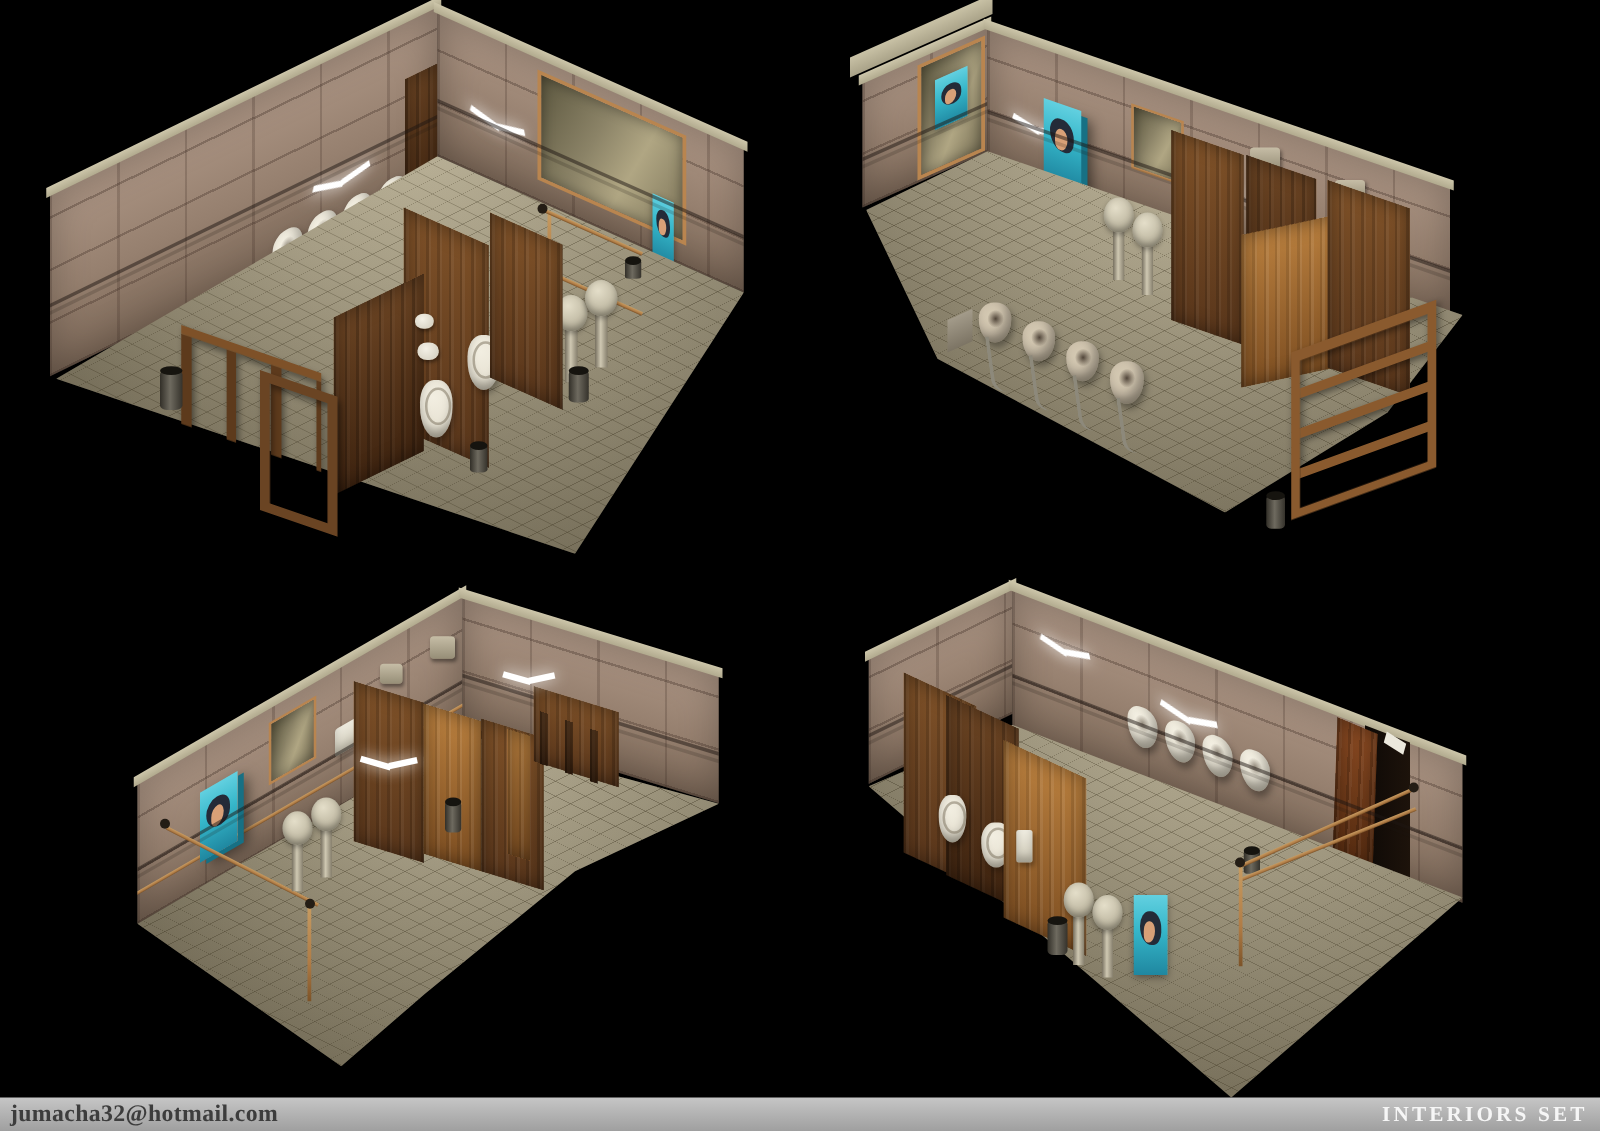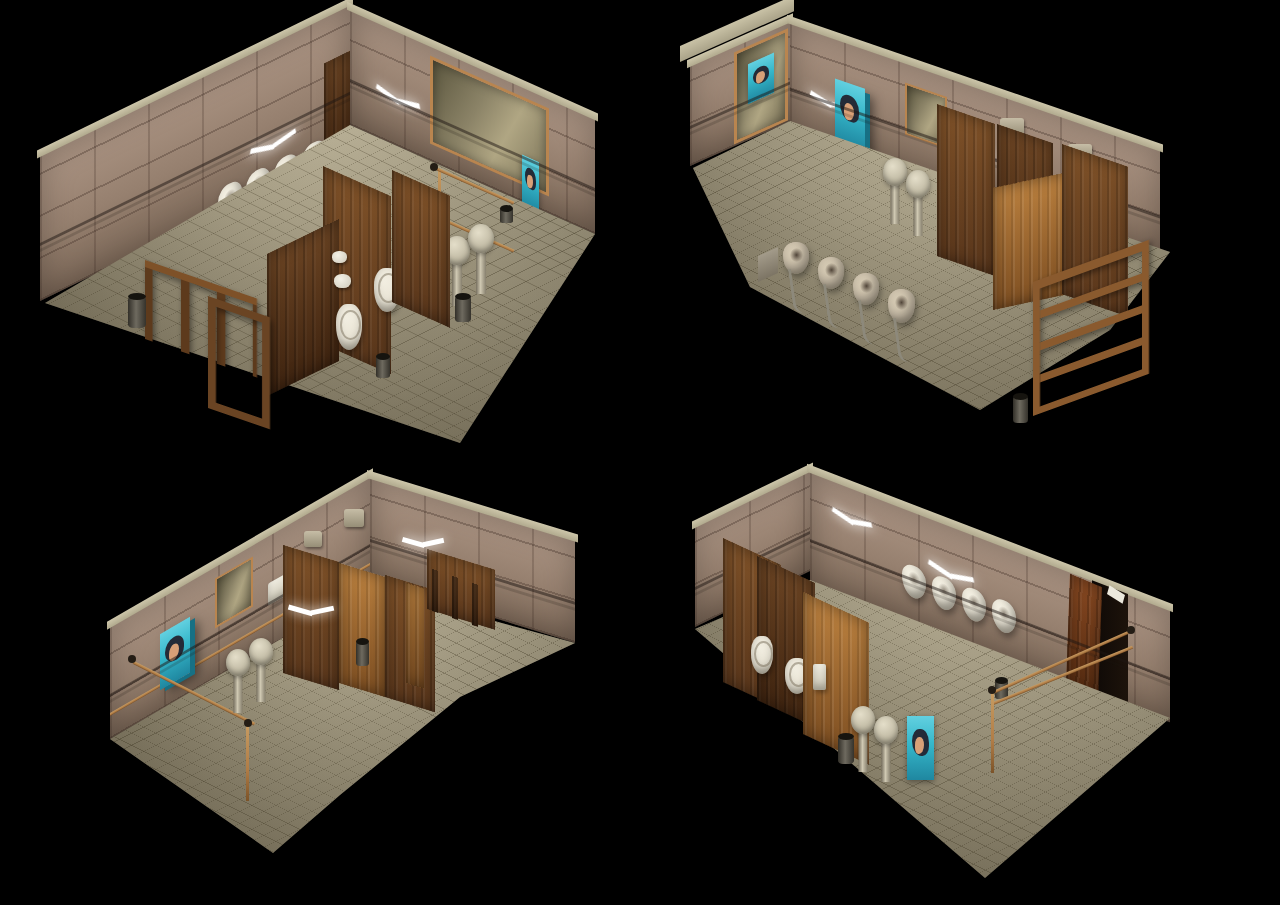--- a/index.html
+++ b/index.html
@@ -265,14 +265,18 @@
     <div class="poster" style="left:212px;top:266px;width:27px;height:64px;"></div>
     <div class="trash" style="left:143px;top:286px;width:16px;height:28px;"></div>
     <div class="trash" style="left:300px;top:230px;width:13px;height:19px;"></div>
     <div class="pipe" style="left:298px;top:241px;width:150px;height:3px;transform:rotate(-24deg);"></div>
     <div class="pipe" style="left:298px;top:252px;width:150px;height:3px;transform:rotate(-22deg);"></div>
     <div class="pipe" style="left:296px;top:243px;width:3px;height:80px;"></div>
     <div class="knob" style="left:293px;top:236px;"></div>
     <div class="knob" style="left:432px;top:176px;"></div>
   </div>
 
+  <div class="bar">
+    <div class="email">jumacha32@hotmail.com</div>
+    <div class="title">INTERIORS SET</div>
+  </div>
 
 </div>
 
 </body></html>

